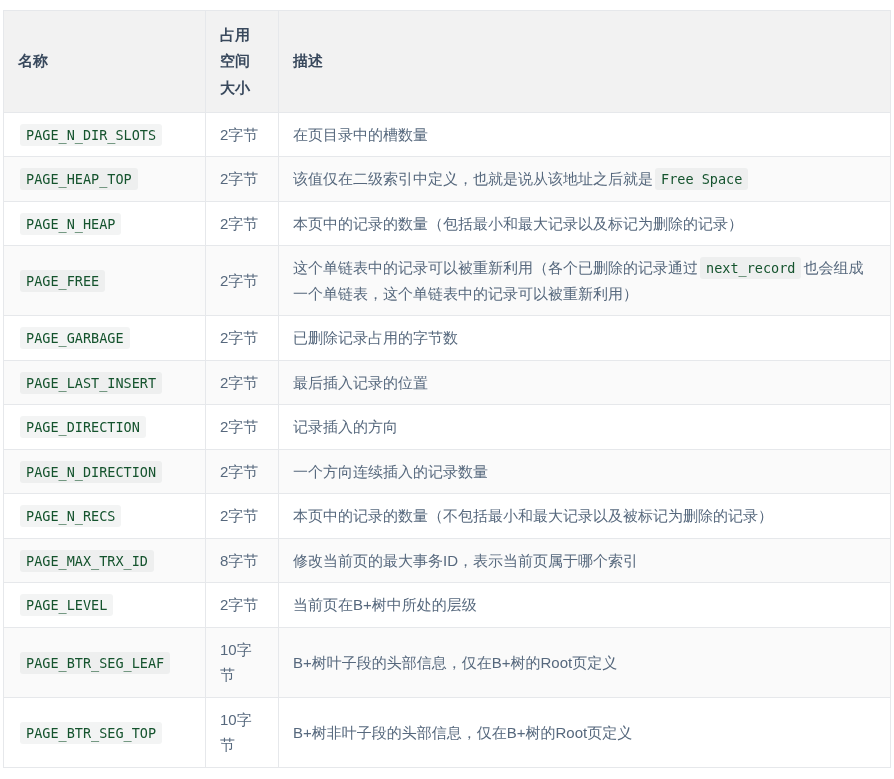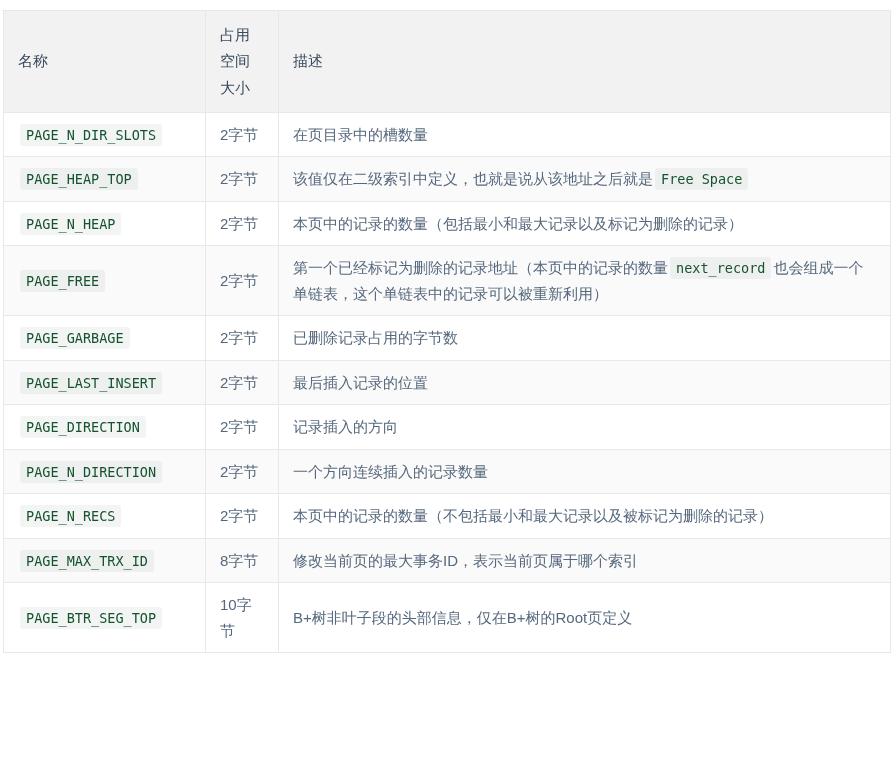--- a/index.html
+++ b/index.html
@@ -22,21 +22,21 @@
   table.doc-table td {
     border: 1px solid #e6e8eb;
     text-align: left;
     vertical-align: middle;
     box-sizing: border-box;
   }
   table.doc-table th {
     background: #f2f2f2;
     color: #39495d;
     font-size: 15px;
-    font-weight: normal;
+    font-weight: bold;
     line-height: 1.75;
     padding: 11px 14px;
   }
   table.doc-table td {
     color: #56687d;
     font-size: 15px;
     line-height: 1.7;
     padding: 9px 14px;
   }
   tbody tr:nth-child(even) {
@@ -89,21 +89,21 @@
 
       <tr>
         <td><code class="inline-code">PAGE_N_HEAP</code></td>
         <td>2字节</td>
         <td><span>本页中的记录的数量（包括最小和最大记录以及标记为删除的记录）</span></td>
       </tr>
 
       <tr>
         <td><code class="inline-code">PAGE_FREE</code></td>
         <td>2字节</td>
-        <td><span>第一个已经标记为删除的记录地址（本页中的记录的数量</span><code class="inline-code">next_record</code><span>也会组成一个单链表，这个单链表中的记录可以被重新利用）</span></td>
+        <td><span>这个单链表中的记录可以被重新利用（各个已删除的记录通过</span><code class="inline-code">next_record</code><span>也会组成一个单链表，这个单链表中的记录可以被重新利用）</span></td>
       </tr>
 
       <tr>
         <td><code class="inline-code">PAGE_GARBAGE</code></td>
         <td>2字节</td>
         <td><span>已删除记录占用的字节数</span></td>
       </tr>
 
       <tr>
         <td><code class="inline-code">PAGE_LAST_INSERT</code></td>
@@ -128,22 +128,32 @@
         <td>2字节</td>
         <td><span>本页中的记录的数量（不包括最小和最大记录以及被标记为删除的记录）</span></td>
       </tr>
 
       <tr>
         <td><code class="inline-code">PAGE_MAX_TRX_ID</code></td>
         <td>8字节</td>
         <td><span>修改当前页的最大事务ID，表示当前页属于哪个索引</span></td>
       </tr>
 
+      <tr>
+        <td><code class="inline-code">PAGE_LEVEL</code></td>
+        <td>2字节</td>
+        <td><span>当前页在B+树中所处的层级</span></td>
+      </tr>
 
 
+      <tr>
+        <td><code class="inline-code">PAGE_BTR_SEG_LEAF</code></td>
+        <td>10字节</td>
+        <td><span>B+树叶子段的头部信息，仅在B+树的Root页定义</span></td>
+      </tr>
 
       <tr>
         <td><code class="inline-code">PAGE_BTR_SEG_TOP</code></td>
         <td>10字节</td>
         <td><span>B+树非叶子段的头部信息，仅在B+树的Root页定义</span></td>
       </tr>
 
     </tbody>
   </table>
 </div>

